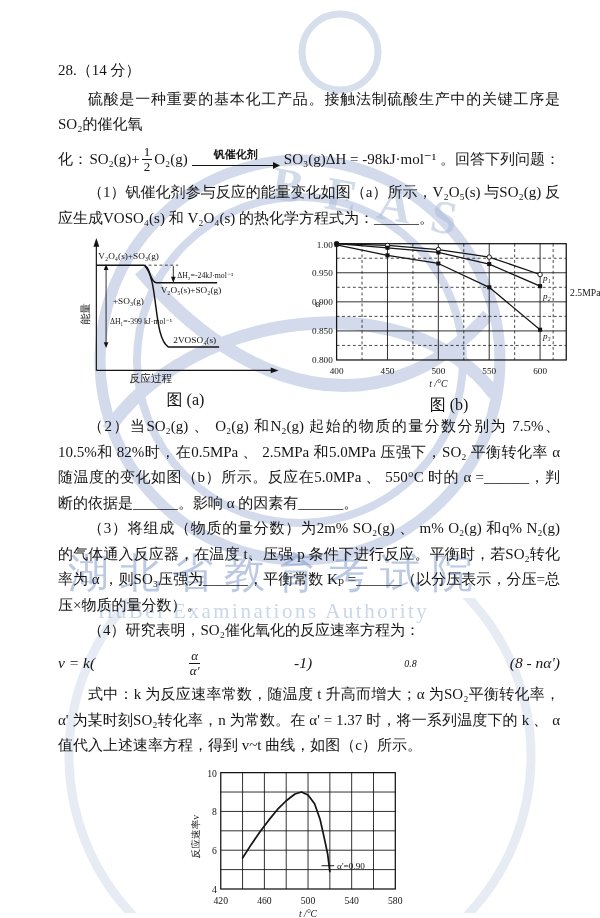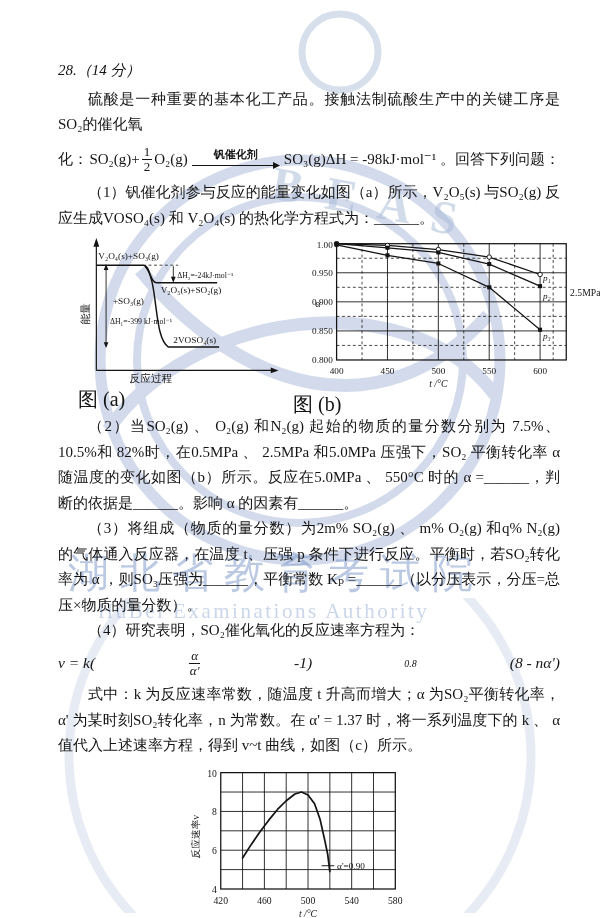--- a/index.html
+++ b/index.html
@@ -10,31 +10,31 @@
              transform:rotate(10deg);z-index:0;pointer-events:none;}
   #wl0{left:272px;top:158px;} #wl1{left:326px;top:168px;}
   #wl2{left:378px;top:178px;} #wl3{left:431px;top:190px;}
   .wm-cn{position:absolute;left:68px;top:546px;font-size:41px;font-weight:normal;letter-spacing:11px;
          color:rgba(125,152,202,.52);white-space:nowrap;z-index:0;pointer-events:none;}
   .wm-en{position:absolute;left:98px;top:599px;font-size:21px;letter-spacing:2.5px;
          color:rgba(150,173,212,.5);white-space:nowrap;z-index:0;pointer-events:none;}
   .content{position:relative;z-index:1;padding:58px 40px 0 58px;}
   p{margin:0;text-align:justify;font-size:15px;line-height:25.5px;}
   .ind{text-indent:2em;}
-  .qhead{margin-bottom:3px;font-style:italic;}
+  .qhead{margin-bottom:3px;}
   .eq1{display:flex;align-items:center;margin:7px 0 6px;font-size:15px;flex-wrap:nowrap;}
   .frac{display:inline-flex;flex-direction:column;align-items:center;line-height:1.1;
         font-size:13px;margin:0 2px;}
   .frac .num{border-bottom:1px solid #141414;padding:0 2px;}
   .rxnarrow{display:inline-flex;flex-direction:column;align-items:center;margin:0 4px;}
   .rxnarrow .cat{font-size:11px;line-height:13px;font-weight:bold;}
   .eq-dh{white-space:nowrap;}
   .figrow{display:flex;align-items:flex-start;justify-content:space-between;margin:3px 0 0;}
   .figa-col{margin-left:20px;}
-  .figcap{font-size:20px;line-height:19px;}
+  .figcap{font-size:16px;text-align:center;line-height:19px;}
   svg text{font-family:"Liberation Serif","DejaVu Serif",serif;fill:#141414;}
   .ax{stroke:#141414;stroke-width:1.2;fill:none;}
   .lv{stroke:#141414;stroke-width:1.5;fill:none;}
   .thin{stroke:#141414;stroke-width:.9;fill:none;}
   .bord{stroke:#141414;stroke-width:1.3;fill:none;}
   .dash{stroke:#141414;stroke-width:.8;stroke-dasharray:3,2.6;fill:none;}
   .curve{stroke:#141414;stroke-width:1.3;fill:none;stroke-linejoin:round;stroke-linecap:round;}
   .thick{stroke-width:1.8;}
   .mkc{fill:#fff;stroke:#141414;stroke-width:1;}
   .mks{fill:#141414;}

